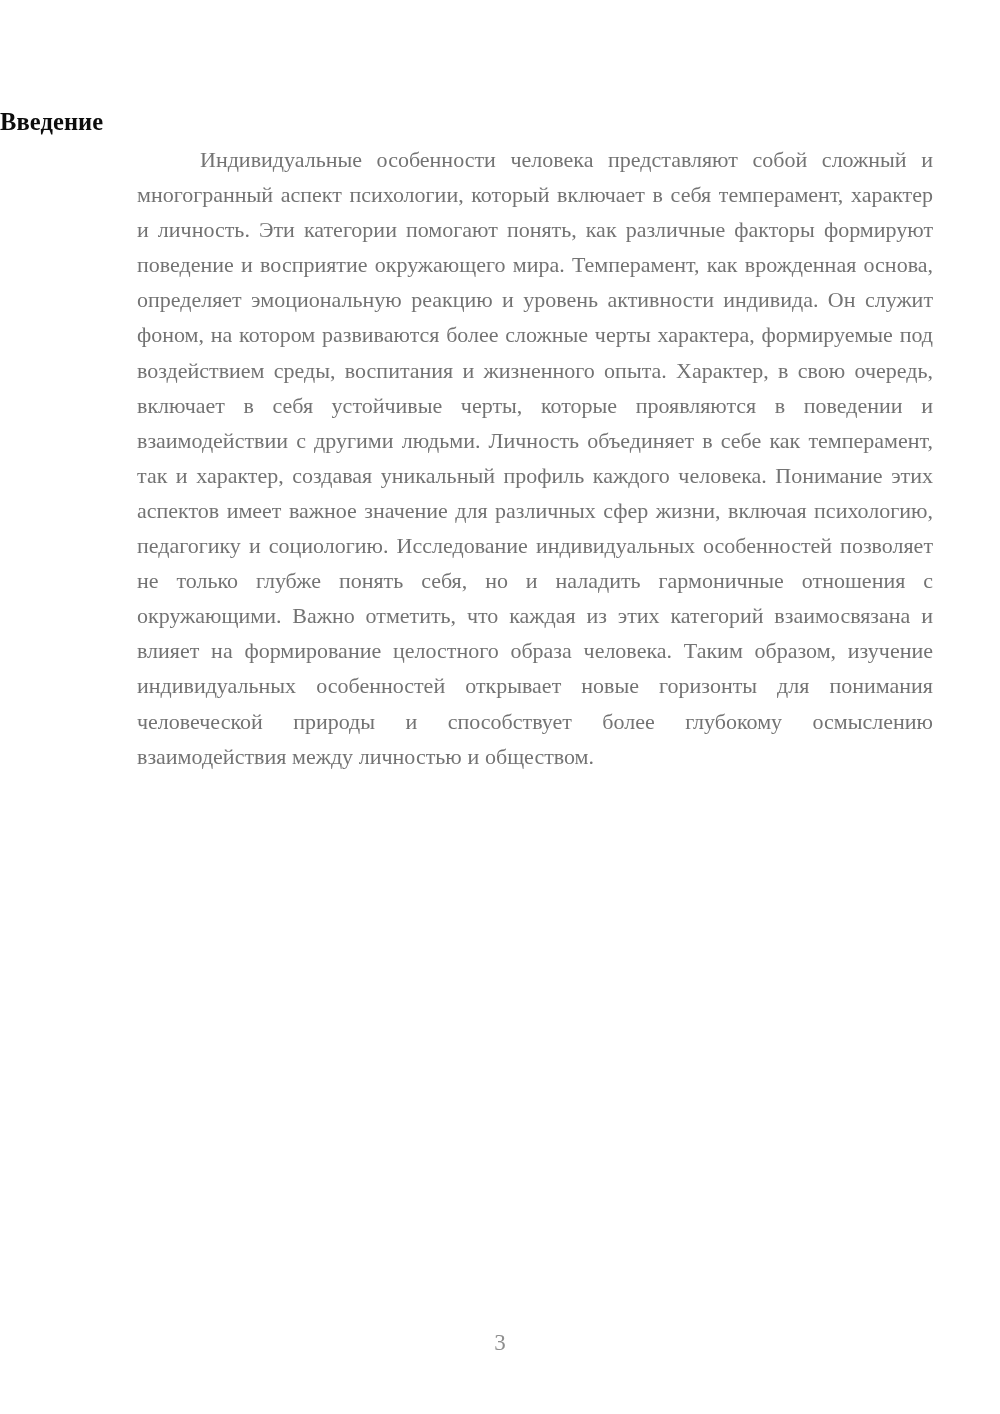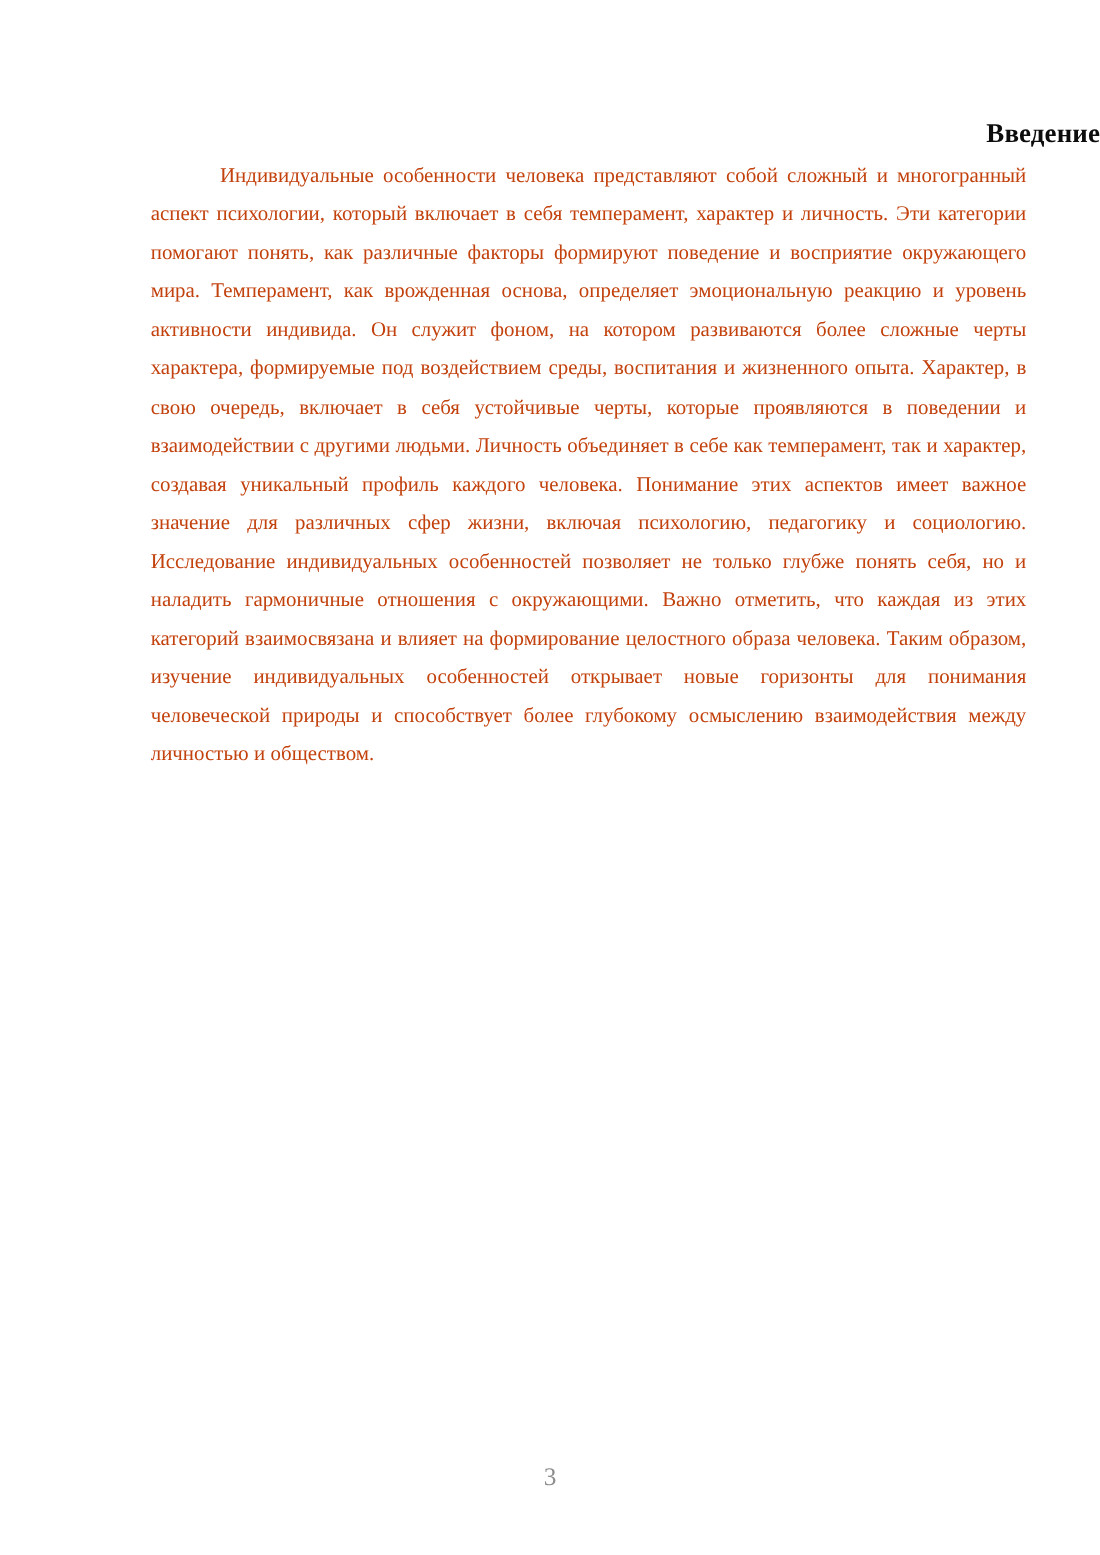--- a/index.html
+++ b/index.html
@@ -21,41 +21,41 @@
     width: 1000px;
     height: 1414px;
     box-sizing: border-box;
     background: #ffffff;
   }
   .doc-title {
     position: absolute;
     left: 0;
     right: 0;
     top: 92px;
-    text-align: right;
+    text-align: left;
     font-size: 24.5px;
     font-weight: bold;
     letter-spacing: 0.1px;
     line-height: 1.15;
     color: #0d0d0d;
   }
   .body-block {
     position: absolute;
     left: 137px;
     top: 142px;
     width: 796px;
   }
   .body-para {
     margin: 0;
-    font-size: 19px;
+    font-size: 22px;
     line-height: 35.1px;
     text-align: justify;
     text-justify: inter-word;
     text-indent: 63px;
-    color: #c2410c;
+    color: #737373;
     hyphens: none;
     -webkit-hyphens: none;
     word-spacing: 0.2px;
   }
   .page-number {
     position: absolute;
     left: 0;
     right: 0;
     top: 1329px;
     text-align: center;

